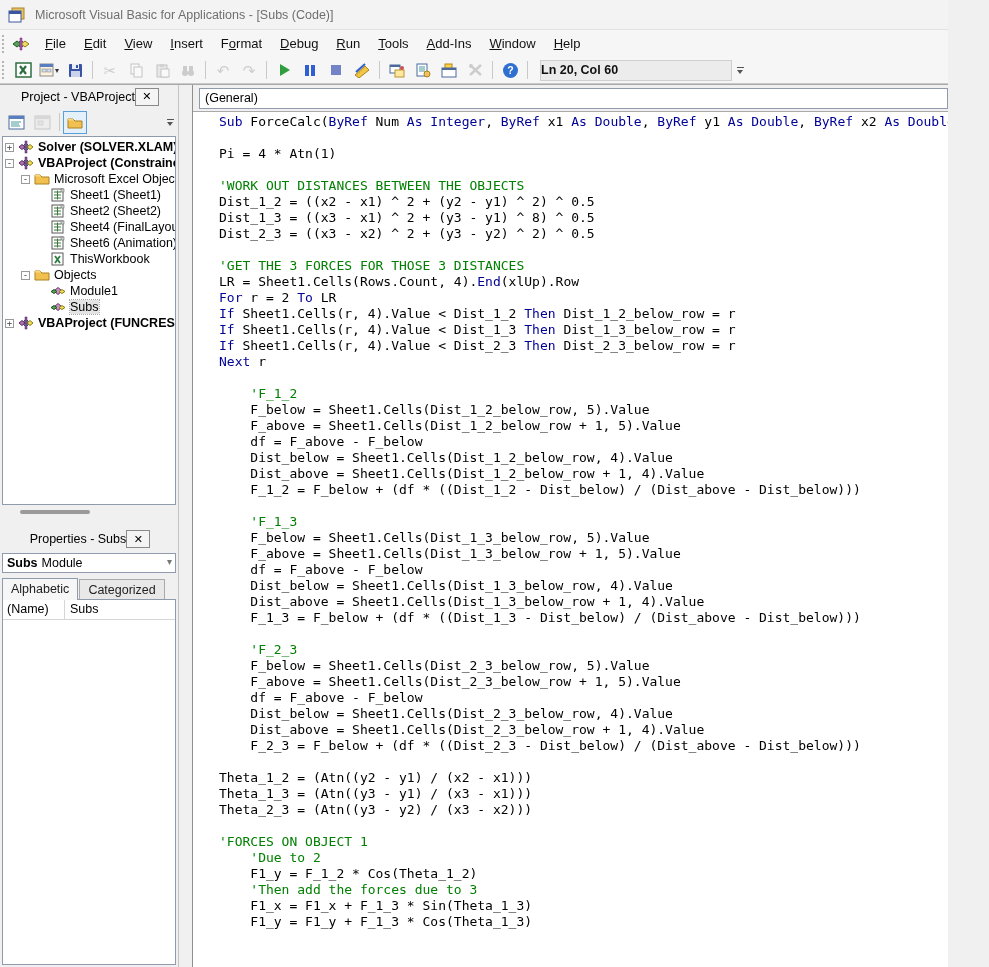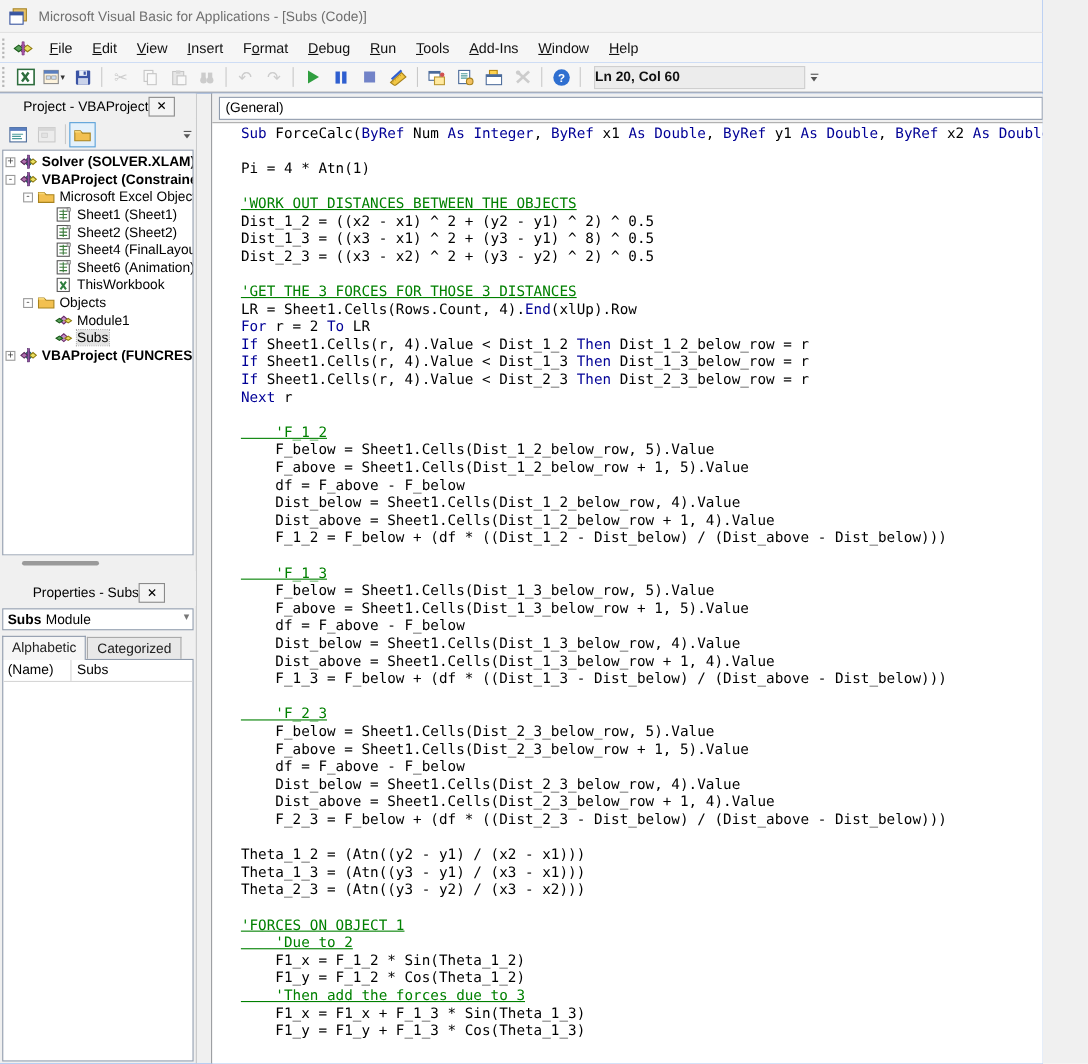--- a/index.html
+++ b/index.html
@@ -1,18 +1,18 @@
 <!DOCTYPE html>
 <html style="--kw-color: #000096; --cm-color: #008000;"><head>
 <meta charset="utf-8">
 <style>
   * { box-sizing: border-box; margin: 0; padding: 0; }
   html,body { width: 989px; height: 967px; overflow: hidden; }
   body { font-family: "Liberation Sans", "DejaVu Sans", sans-serif; font-size: 12.5px; color: #000; background:#f0f0f0; }
-  .app { position: relative; width: 948px; height: 967px; background:#3b82f6; overflow: hidden; }
+  .app { position: relative; width: 948px; height: 967px; background:#eab308; overflow: hidden; }
 
   
   .titlebar { height: 30px; background:#f3f3f3; display:flex; align-items:center; padding-left:8px; border-bottom:1px solid #e2e2e2; }
   .titlebar .wicon { width:18px; height:16px; margin-right:9px; }
   .titlebar .ttext { color:#6f6f6f; font-size:12.5px; }
 
   
   .menubar { height: 27px; background:#f6f6f6; display:flex; align-items:center; }
   .grip { width:5px; height:18px; margin:0 3px 0 2px; border-left:2px dotted #b5b5b5; }
   .mdiicon { width:18px; height:16px; margin:0 6px 0 2px; }
@@ -74,21 +74,21 @@
   .prop-key { width:62px; border-right:1px solid #d6d6d6; padding:2px 0 0 4px; font-size:12.5px; }
   .prop-val { flex:1; padding:2px 0 0 5px; font-size:12.5px; }
 
   
   .code-header { height:26px; background:#f0f0f0; display:flex; align-items:center; padding:2px 0 2px 6px; }
   .gen-combo { flex:1; height:21px; background:#fff; border:1px solid #8f9bac; display:flex; align-items:center; padding-left:5px; font-size:12.5px; color:#000; }
   .code-area { flex:1; background:#fff; border-top:1px solid #a9a9a9; padding:2px 0 0 26px; overflow:hidden;
                font-family:"DejaVu Sans Mono", "Liberation Mono", monospace; font-size:13px; }
   .code-line { height:16px; white-space:pre; }
   .kw { color: var(--kw-color, #000096); }
-  .cm { color: var(--cm-color, #008000); text-decoration: underline; }
+  .cm { color: var(--cm-color, #008000); }
 </style>
 </head>
 <body>
 
 <div class="app">
 
   <div class="titlebar">
     <svg class="wicon" viewBox="0 0 18 16">
       <rect x="4" y="1" width="12" height="11" fill="#e8c268" stroke="#a8862a"></rect>
       <rect x="1" y="4" width="12" height="11" fill="#ffffff" stroke="#3a56a0"></rect>
@@ -503,21 +503,20 @@
           <div class="code-line">    Dist_below = Sheet1.Cells(Dist_2_3_below_row, 4).Value</div>
           <div class="code-line">    Dist_above = Sheet1.Cells(Dist_2_3_below_row + 1, 4).Value</div>
           <div class="code-line">    F_2_3 = F_below + (df * ((Dist_2_3 - Dist_below) / (Dist_above - Dist_below)))</div>
           <div class="code-line">&nbsp;</div>
           <div class="code-line">Theta_1_2 = (Atn((y2 - y1) / (x2 - x1)))</div>
           <div class="code-line">Theta_1_3 = (Atn((y3 - y1) / (x3 - x1)))</div>
           <div class="code-line">Theta_2_3 = (Atn((y3 - y2) / (x3 - x2)))</div>
           <div class="code-line">&nbsp;</div>
           <div class="code-line"><span class="cm">'FORCES ON OBJECT 1</span></div>
           <div class="code-line"><span class="cm">    'Due to 2</span></div>
-          <div class="code-line">    F1_x = F_1_2 * Sin(Theta_1_2)</div>
           <div class="code-line">    F1_y = F_1_2 * Cos(Theta_1_2)</div>
           <div class="code-line"><span class="cm">    'Then add the forces due to 3</span></div>
           <div class="code-line">    F1_x = F1_x + F_1_3 * Sin(Theta_1_3)</div>
           <div class="code-line">    F1_y = F1_y + F_1_3 * Cos(Theta_1_3)</div>
         </div>
     </div>
   </div>
 </div>
 
 </body></html>

